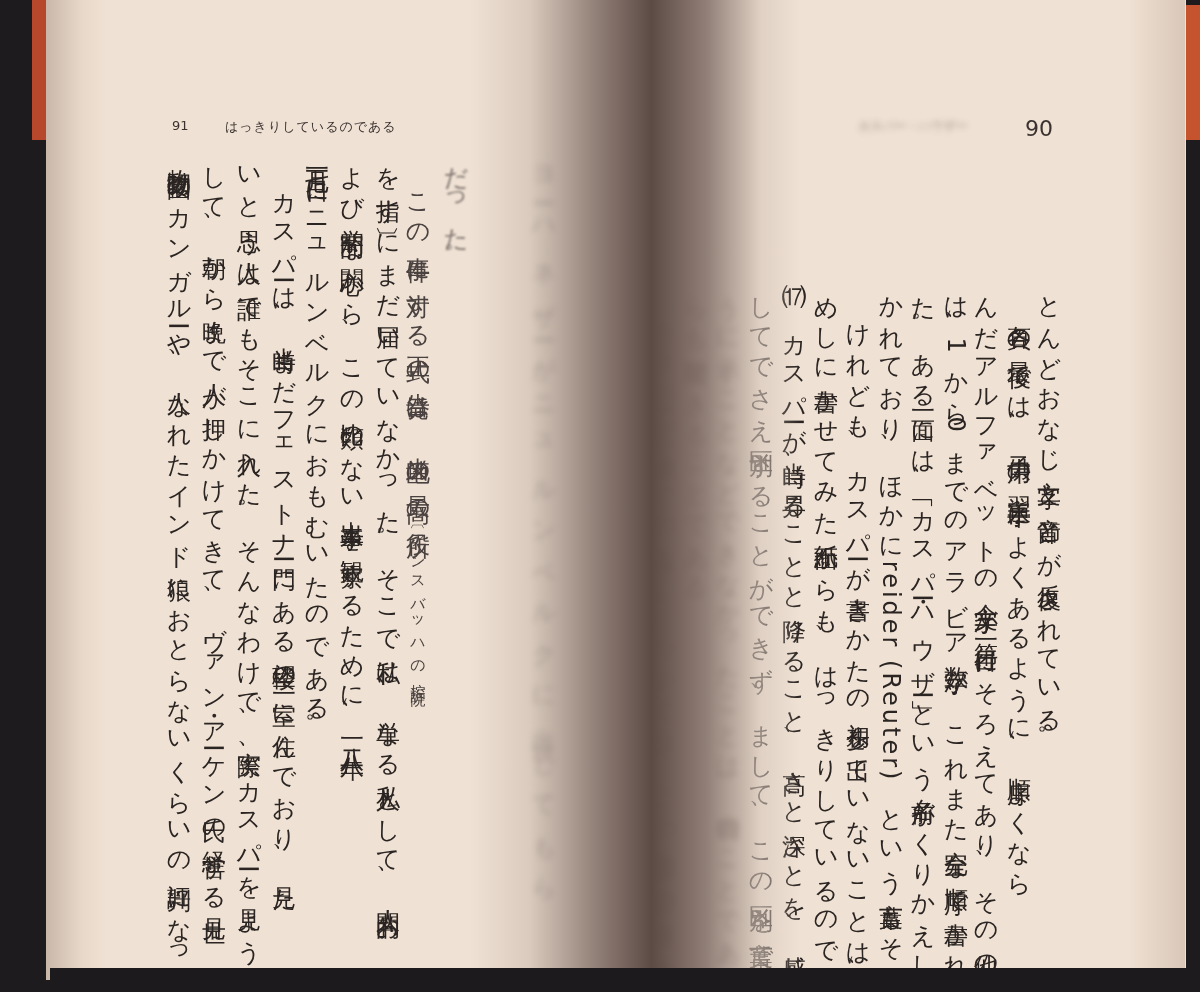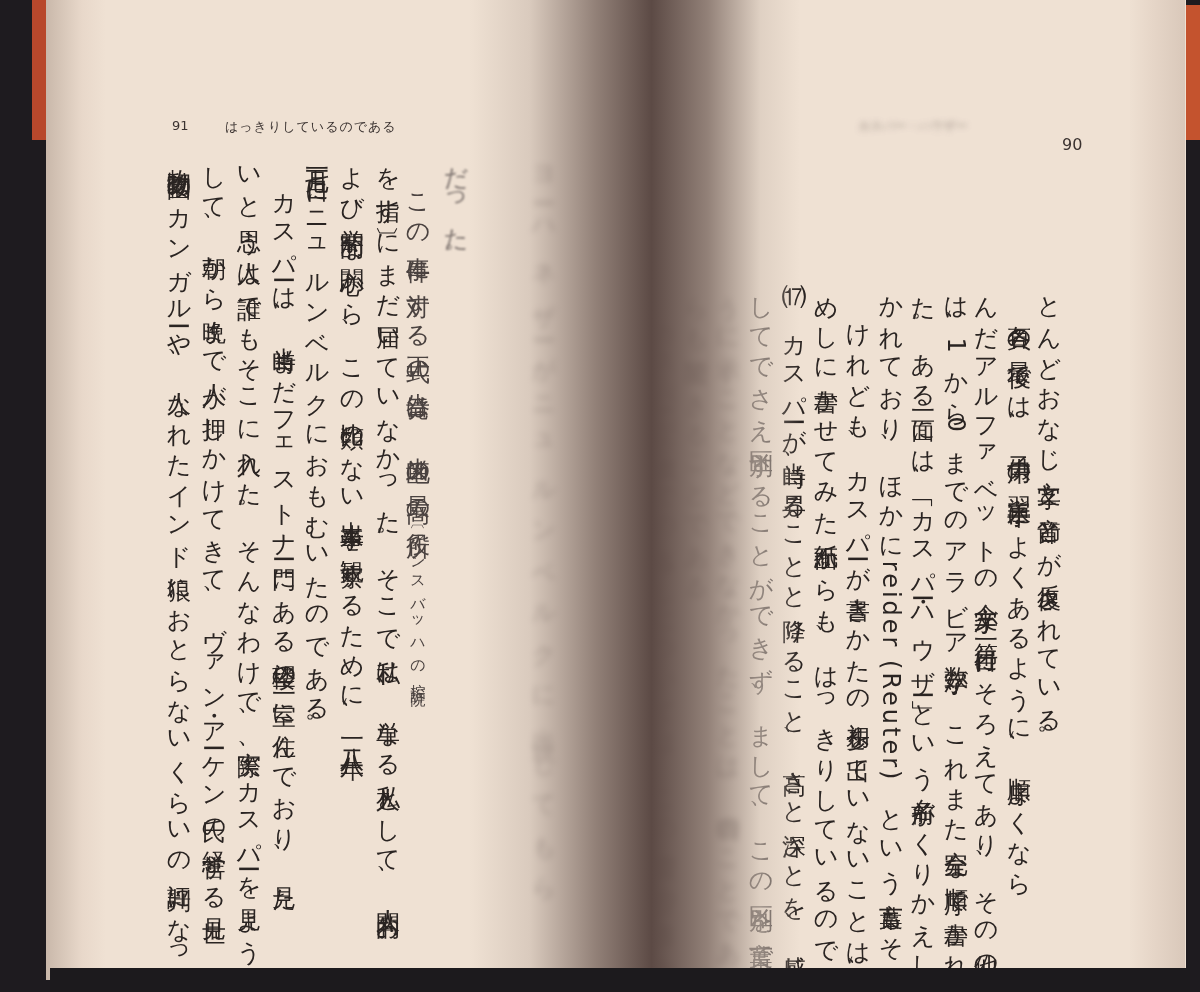--- a/index.html
+++ b/index.html
@@ -27,21 +27,21 @@
 <div class="abs orange-left"></div>
 <div class="abs orange-right"></div>
 <div class="abs page-block"></div>
 <div class="abs page-left-edge"></div>
 <div class="abs page-right-edge"></div>
 
 <div class="abs header-text" style="left:172px; top:118px;">91</div>
 <div class="abs header-text" style="left:225px; top:118px; letter-spacing:1px;">はっきりしているのである</div>
 
 <div class="abs header-text blurred" style="left:858px; top:118px; font-size:12px;">カスパー・ハウザー</div>
-<div class="abs header-text" style="left:1062px; top:116px; font-size:16px;margin-top:19px;">90</div>
+<div class="abs header-text" style="left:1025px; top:116px; font-size:22px;">90</div>
 
 <div class="vcol blurred" style="left:528px; top:150px;">ヨ ー ハ ネ ザ ー が ニ ュ ル ン ベ ル ク に 出 現 し て も ら</div>
 <div class="vcol faded" style="left:440px; top:150px;">だった。</div>
 <div class="vcol" style="left:402px; top:150px; color:#4a4240;"><span>　この事件に対する正式の告発は、当地区の最高の役所</span><span class="small">〔アンスバッハの控訴院</span></div>
 <div class="vcol" style="left:372px; top:150px;">を指す〕にまだ届いていなかった。そこで私は、単なる私人として、人間的お</div>
 <div class="vcol" style="left:336px; top:150px;">よび学問的な関心から、この比類のない出来事を観察するために、一八二八年</div>
 <div class="vcol" style="left:301px; top:150px;">七月一一日にニュルンベルクにおもむいたのである。</div>
 <div class="vcol" style="left:268px; top:150px;">　カスパーは、当時まだフェストナー門にある望楼の一室に住んでおり、見た</div>
 <div class="vcol" style="left:233px; top:150px;">いと思う人は誰でもそこに入れた。そんなわけで、実際、カスパーを見ようと</div>
 <div class="vcol" style="left:198px; top:150px;">して、朝から晩まで人が押しかけてきて、ヴァン・アーケン氏の経営する見世</div>

